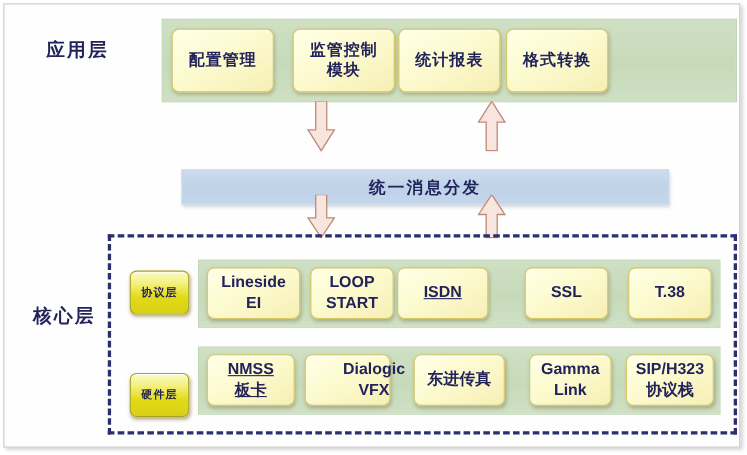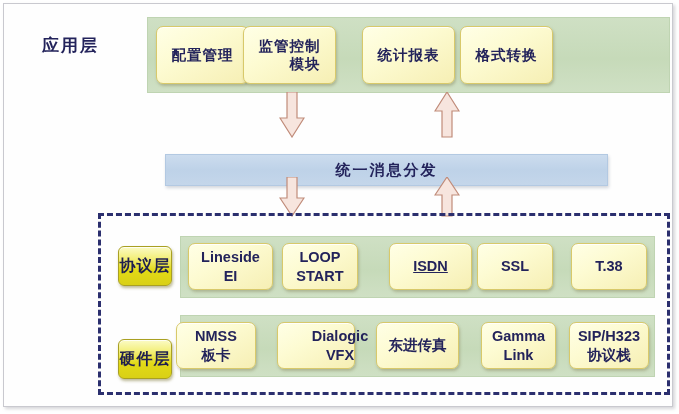--- a/index.html
+++ b/index.html
@@ -90,21 +90,21 @@
     position: absolute;
     box-sizing: border-box;
     width: 54px;
     height: 40px;
     border-radius: 6px;
     border: 1px solid #a9a022;
     background: linear-gradient(180deg,#fbfbc6 0%,#f3ef7a 30%,#e2da16 62%,#d9d016 100%);
     box-shadow: 1px 2px 3px rgba(110,105,30,.45),
                 inset 0 1px 0 rgba(255,255,255,.8);
     color: #1f1f4f;
-    font-size: 16px;
+    font-size: 10px;
     font-weight: bold;
     letter-spacing: 1px;
     display: flex;
     align-items: center;
     justify-content: center;
   }
   .badge-proto { left: 118px; top: 246px; }
   .badge-hard  { left: 118px; top: 325px; margin-top: 14px; }
 
   
@@ -148,25 +148,26 @@
   .arrow-c { left: 279px; top: 177px; }   
   .arrow-d { left: 434px; top: 177px; }   
 </style>
 </head>
 <body>
 
 <div id="diagram">
   <div class="outer-frame"></div>
 
   <div class="layer-caption app">应用层</div>
+  <div class="layer-caption core">核心层</div>
 
   <div class="green-band band-app"></div>
 
   <div class="ybox app-box cn" style="left:156px;">配置管理</div>
-  <div class="ybox app-box cn" style="left:243px;text-align:right;">监管控制
+  <div class="ybox app-box cn" style="left:266px;">监管控制
 模块</div>
   <div class="ybox app-box cn" style="left:362px;">统计报表</div>
   <div class="ybox app-box cn" style="left:460px;">格式转换</div>
 
   <div class="arrow arrow-a">
     <svg width="26" height="46" viewBox="0 0 26 46">
       <polygon points="8,0 18,0 18,26 25,26 13,45 1,26 8,26" fill="#f7e5de" stroke="#c08b79" stroke-width="1.2"></polygon>
     </svg>
   </div>
   <div class="arrow arrow-b">
@@ -190,28 +191,28 @@
 
   <div class="core-dashed"></div>
 
   <div class="green-band band-proto"></div>
   <div class="badge badge-proto">协议层</div>
 
   <div class="ybox row-box proto-box" style="left:188px;width:85px;">Lineside
 EI</div>
   <div class="ybox row-box proto-box" style="left:282px;width:76px;">LOOP
 START</div>
-  <div class="ybox row-box proto-box" style="left:389px;width:83px;text-decoration:underline;">ISDN</div>
+  <div class="ybox row-box proto-box" style="left:361px;width:83px;text-decoration:underline;">ISDN</div>
   <div class="ybox row-box proto-box" style="left:477px;width:76px;">SSL</div>
   <div class="ybox row-box proto-box" style="left:571px;width:76px;">T.38</div>
 
   <div class="green-band band-hard"></div>
   <div class="badge badge-hard">硬件层</div>
 
-  <div class="ybox row-box hard-box" style="left:176px;width:80px;">NMSS
+  <div class="ybox row-box hard-box" style="left:188px;width:80px;text-decoration:underline;">NMSS
 板卡</div>
   <div class="ybox row-box hard-box" style="left:277px;width:78px;padding-left:48px;">Dialogic
 VFX</div>
   <div class="ybox row-box hard-box" style="left:376px;width:83px;">东进传真</div>
   <div class="ybox row-box hard-box" style="left:481px;width:75px;">Gamma
 Link</div>
   <div class="ybox row-box hard-box" style="left:569px;width:80px;">SIP/H323
 协议栈</div>
 </div>
 

